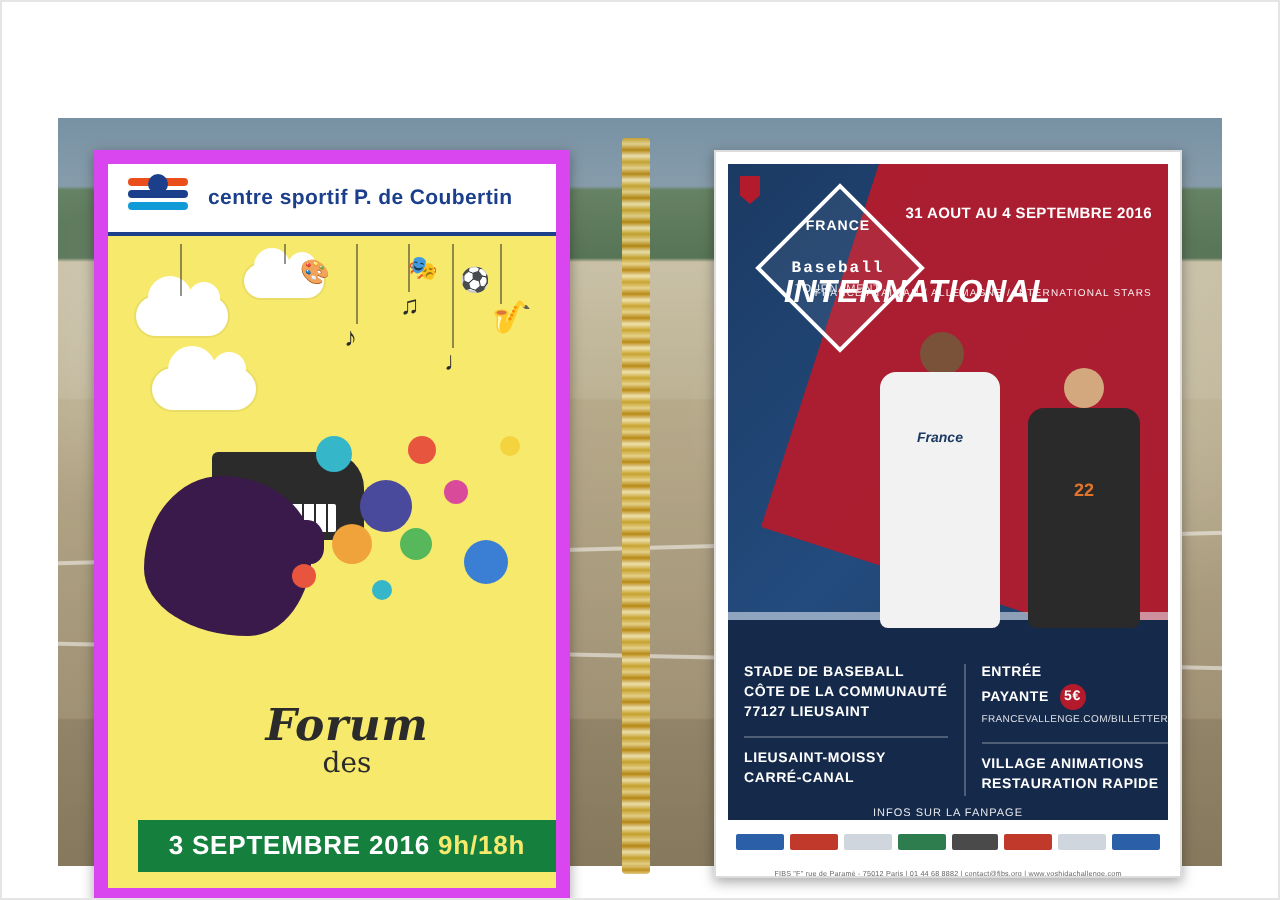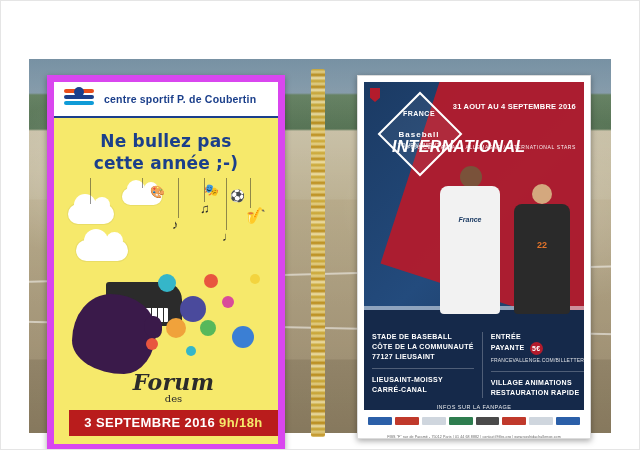--- a/index.html
+++ b/index.html
@@ -251,27 +251,27 @@
   .forum-forum-word {
     font-family: "DejaVu Serif", serif;
     font-style: italic;
     font-weight: bold;
     font-size: 22px;
     color: #2b2b2b;
     letter-spacing: 0.3px;
   }
   .forum-des {
     font-family: "DejaVu Serif", serif;
-    font-size: 10px;
+    font-size: 14px;
     color: #2b2b2b;
     margin: -2px 0 0 0;
   }
   .forum-date-bar {
-    margin-top: 6px;
-    background: #b91c1c;
+    margin-top: 20px;
+    background: #15803d;
     color: #ffffff;
     font-weight: bold;
     font-size: 13px;
     padding: 5px 0 6px 0;
     letter-spacing: 0.4px;
     text-align: center;
   }
   .forum-date-bar .hours { color: #f6e96b; }
 
   
@@ -326,21 +326,21 @@
   .emblem-diamond {
     position: absolute;
     left: 14px; top: 8px;
     width: 56px; height: 56px;
     border: 2px solid #ffffff;
     transform: rotate(45deg);
     background: rgba(255,255,255,0.06);
   }
   .emblem-l1 { position: absolute; left: 0; top: 14px; width: 86px; font-size: 7px; font-weight: bold; letter-spacing: 0.5px; }
   .emblem-l2 { position: absolute; left: 16px; top: 23px; width: 86px; font-size: 16px; font-weight: bold; font-style: italic; letter-spacing: 0.3px; margin-top: 19px; }
-  .emblem-l3 { position: absolute; left: 0; top: 34px; width: 86px; font-size: 8px; font-weight: bold; letter-spacing: 1px; }
+  .emblem-l3 { position: absolute; left: 0; top: 34px; width: 86px; font-size: 8px; font-weight: bold; letter-spacing: 1px; font-family: Liberation Mono, monospace; }
   .emblem-l4 { position: absolute; left: 0; top: 46px; width: 86px; font-size: 5.5px; letter-spacing: 0.4px; opacity: 0.9; }
   .senart-dates {
     position: absolute;
     right: 8px; top: 20px;
     color: #ffffff;
     font-size: 7.5px;
     font-weight: bold;
     letter-spacing: 0.2px;
     text-align: right;
     white-space: nowrap;
@@ -501,24 +501,20 @@
     <div class="forum-top">
       <div class="forum-logo">
         <div class="bar b1"></div>
         <div class="dot"></div>
         <div class="bar b2"></div>
         <div class="bar b3"></div>
       </div>
       <div class="forum-center-label">centre sportif P. de Coubertin</div>
     </div>
 
-    <div class="forum-headline">
-      <div>Ne bullez pas</div>
-      <div>cette année ;-)</div>
-    </div>
 
     <div class="forum-art">
       <div class="cloud c1"></div>
       <div class="cloud c2"></div>
       <div class="cloud c3"></div>
 
       <div class="string" style="left:36px; top:0px;  height:26px;"></div>
       <div class="string" style="left:88px; top:0px;  height:10px;"></div>
       <div class="string" style="left:124px;top:0px;  height:40px;"></div>
       <div class="string" style="left:150px;top:0px;  height:24px;"></div>

